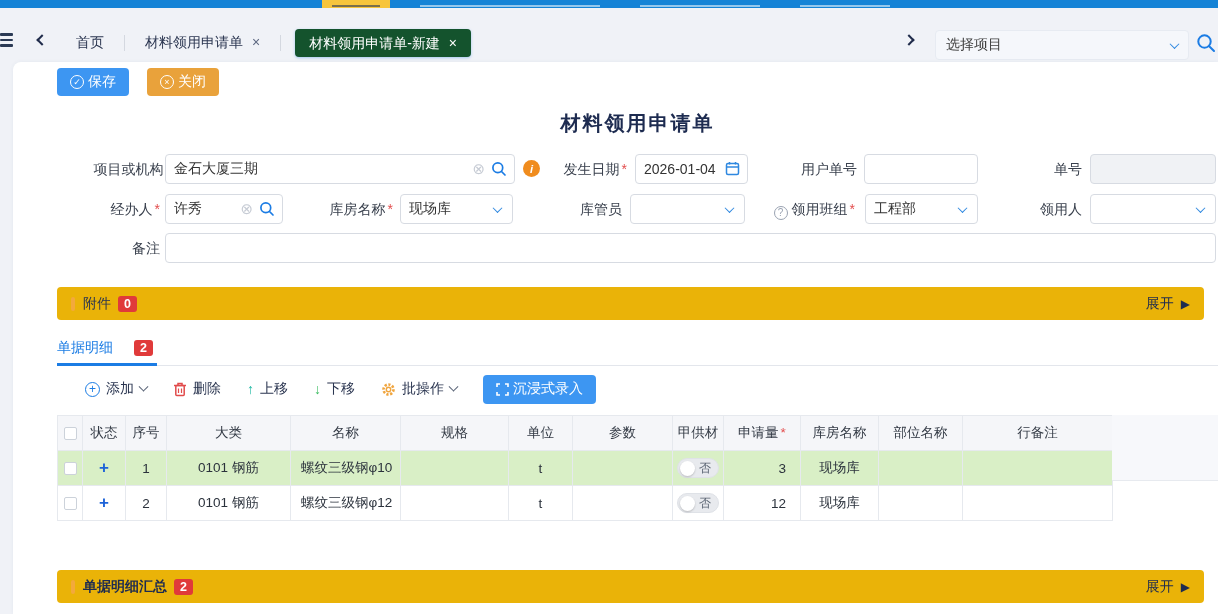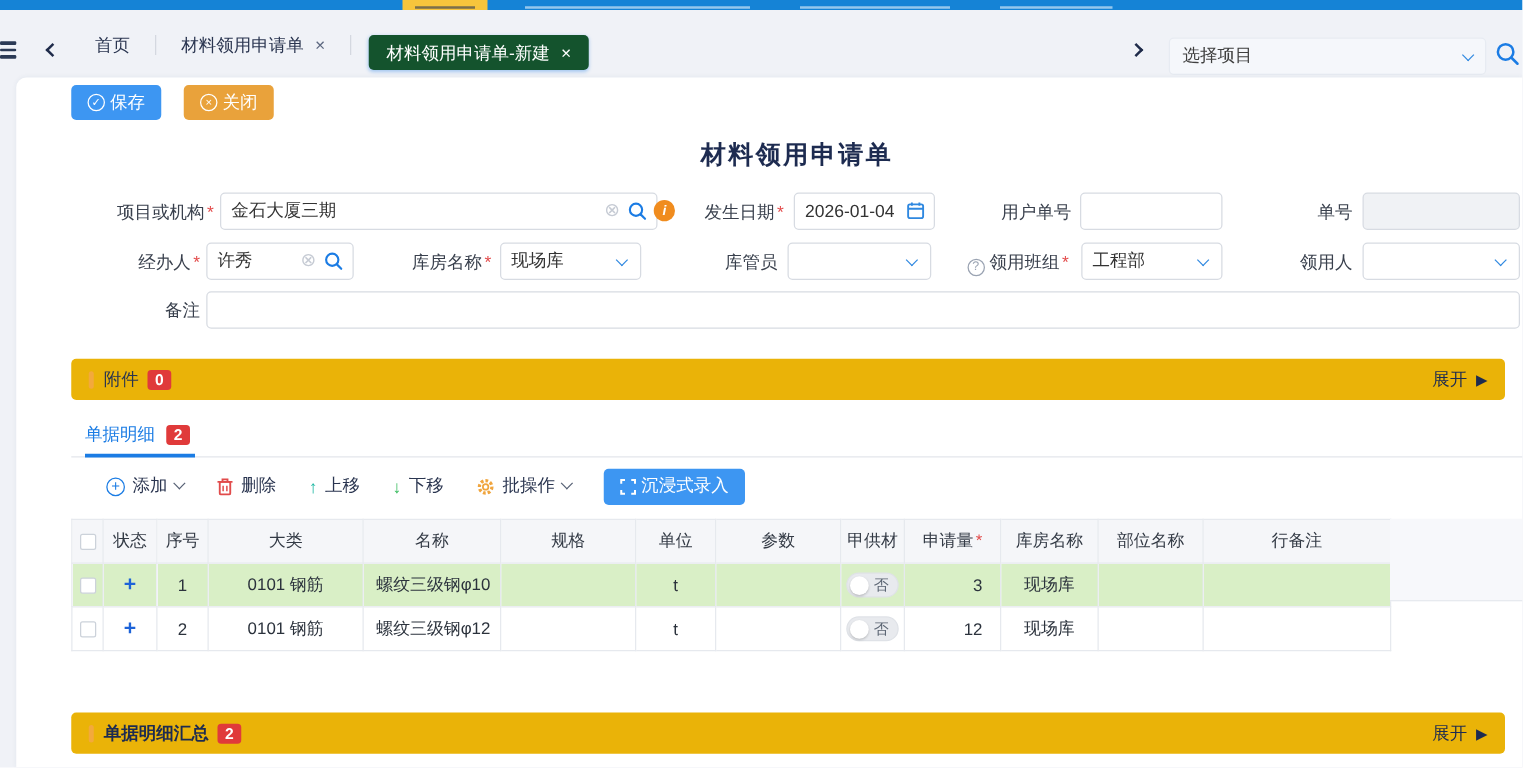--- a/index.html
+++ b/index.html
@@ -14,21 +14,21 @@
 
   
   .tabbar { position:absolute; left:0; top:8px; width:1218px; height:54px; background:#f0f2f7; }
   .hamb { position:absolute; left:0; top:25px; width:14px; height:16px; cursor:pointer; }
   .hamb i { display:block; width:13px; height:2.5px; background:#2b3a55; margin-bottom:3px; border-radius:1px; }
   .cv { display:inline-block; width:8px; height:8px; border-right:2px solid #1f2b4a; border-bottom:2px solid #1f2b4a; }
   .cv.left  { transform:rotate(135deg); }
   .cv.right { transform:rotate(-45deg); }
   .tabnav-left  { position:absolute; left:38px; top:28px; cursor:pointer; }
   .tabnav-right { position:absolute; left:905px; top:28px; cursor:pointer; }
-  .tabs { position:absolute; left:70px; top:20px; height:30px; display:flex; align-items:flex-start; }
+  .tabs { position:absolute; left:70px; top:20px; height:30px; display:flex; align-items:center; }
   .tab { color:#2a3550; padding:0 6px; cursor:pointer; white-space:nowrap; }
   .tab .x { margin-left:9px; color:#5d6880; font-size:14px; }
   .tabsep { width:1px; height:16px; background:#d4d8e0; margin:0 14px; }
   .tab.active { background:#14532d; color:#fff; height:28px; line-height:28px; border-radius:4px; padding:0 14px; box-shadow:0 1px 3px rgba(27,124,228,.35); }
   .tab.active .x { color:#fff; }
   .proj-select { position:absolute; left:935px; top:22px; width:254px; height:30px; background:#f5f7fb; border:1px solid #e7ebf2; border-radius:4px; display:flex; align-items:center; padding:0 10px; cursor:pointer; }
   .proj-select .ph { color:#404040; flex:1; }
   .cvb { display:inline-block; width:7px; height:7px; border-right:1.7px solid #2f88e0; border-bottom:1.7px solid #2f88e0; transform:rotate(45deg) translate(-1px,-1px); }
   .top-search { position:absolute; left:1196px; top:25px; cursor:pointer; }
 
@@ -63,21 +63,21 @@
 
   
   .secbar { position:absolute; left:44px; width:1147px; height:33px; background:#eab308; border-radius:4px; display:flex; align-items:center; padding:0 14px; }
   .opill { width:4px; height:14px; border-radius:2px; background:#f3a93c; margin-right:8px; }
   .badge { background:#e03a3a; color:#fff; border-radius:3px; font-size:12.5px; font-weight:bold; padding:1px 6px; margin-left:7px; }
   .expand { margin-left:auto; color:#1d2b50; display:flex; align-items:center; gap:7px; cursor:pointer; }
   .expand .tri { font-size:12px; color:#1d2b50; }
 
   
   .dtabrow { position:absolute; left:44px; top:268px; right:0; height:36px; border-bottom:1px solid #e3e6ec; }
-  .dtab { position:absolute; left:0; top:2px; height:34px; display:flex; align-items:center; gap:2px; color:#1b7ce4; border-bottom:3px solid #1b7ce4; padding:0 4px 0 0; cursor:pointer;margin-left:11px; }
+  .dtab { position:absolute; left:0; top:2px; height:34px; display:flex; align-items:center; gap:14px; color:#1b7ce4; border-bottom:3px solid #1b7ce4; padding:0 4px 0 0; cursor:pointer; }
 
   
   .dtoolbar { position:absolute; left:44px; top:311px; height:32px; display:flex; align-items:center; gap:26px; padding-left:28px; }
   .titem { display:flex; align-items:center; gap:6px; color:#2a3550; cursor:pointer; }
   .titem .cvb { border-color:#566074; transform:rotate(45deg) translate(-2px,-2px); }
   .pcirc { display:inline-flex; width:15px; height:15px; border:1.3px solid #1b7ce4; color:#1b7ce4; border-radius:50%; font-size:12px; align-items:center; justify-content:center; line-height:1; }
   .arrow-up { color:#18b6a0; font-weight:bold; }
   .arrow-dn { color:#3dbd62; font-weight:bold; }
   .btn.immersive { background:#3d96f2; height:29px; }
 
@@ -155,21 +155,21 @@
       <span class="circ">×</span>
       <span>关闭</span>
     </button>
   </div>
 
   <div class="doc-title">材料领用申请单</div>
 
   <div class="form">
 
     <div class="fl" style="left:11px;top:0;width:103px;"><span>项目或机构</span><span class="req">*</span></div>
-    <div class="iwrap" style="left:108px;top:0;width:350px;margin-left:11px;">
+    <div class="iwrap" style="left:108px;top:0;width:350px;">
       <input value="金石大厦三期" style="">
       <span class="clear">⊗</span>
       <span class="mag">
         <svg width="16" height="16" viewBox="0 0 16 16">
             <circle cx="6.8" cy="6.8" r="4.9" fill="none" stroke="#1b7ce4" stroke-width="1.7"></circle>
             <line x1="10.5" y1="10.5" x2="14" y2="14" stroke="#1b7ce4" stroke-width="1.7" stroke-linecap="round"></line>
           </svg>
       </span>
     </div>
     <span class="info-ic" style="left:466px;top:6px;">i</span>

